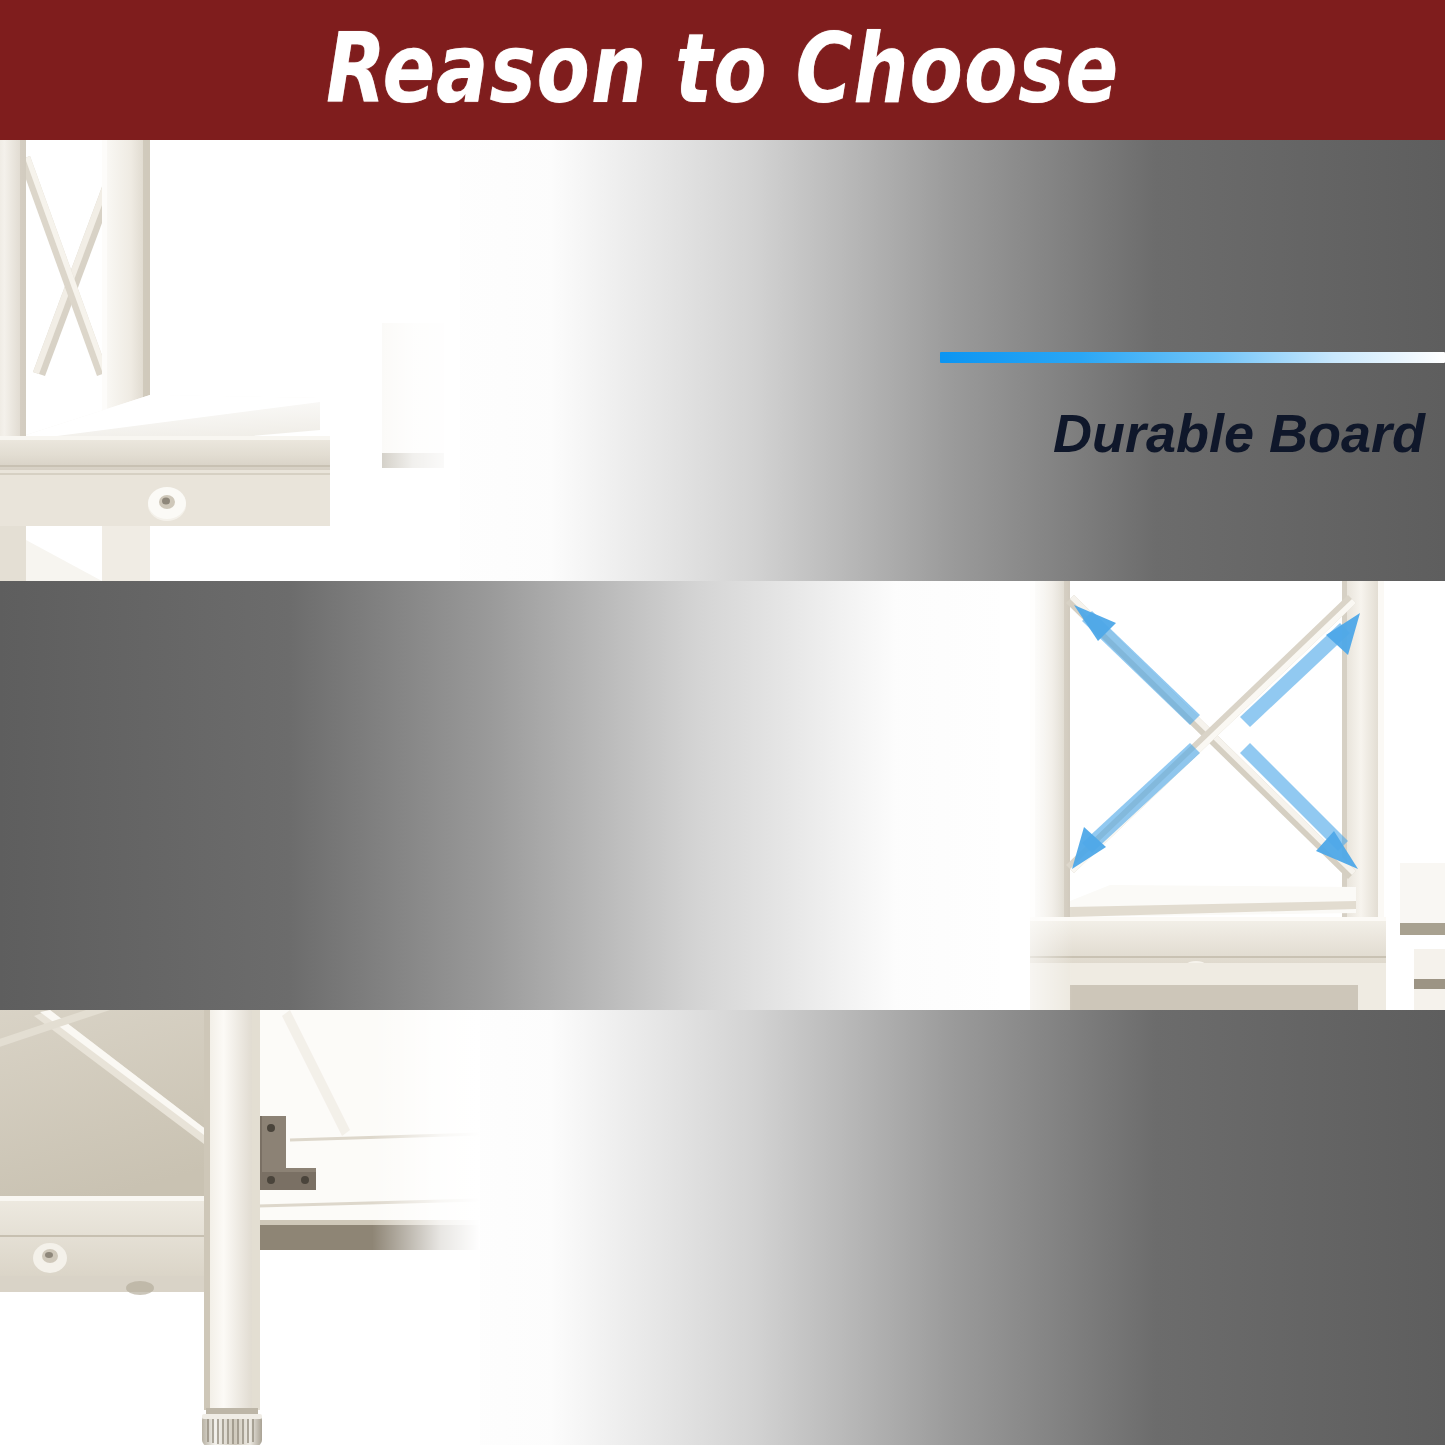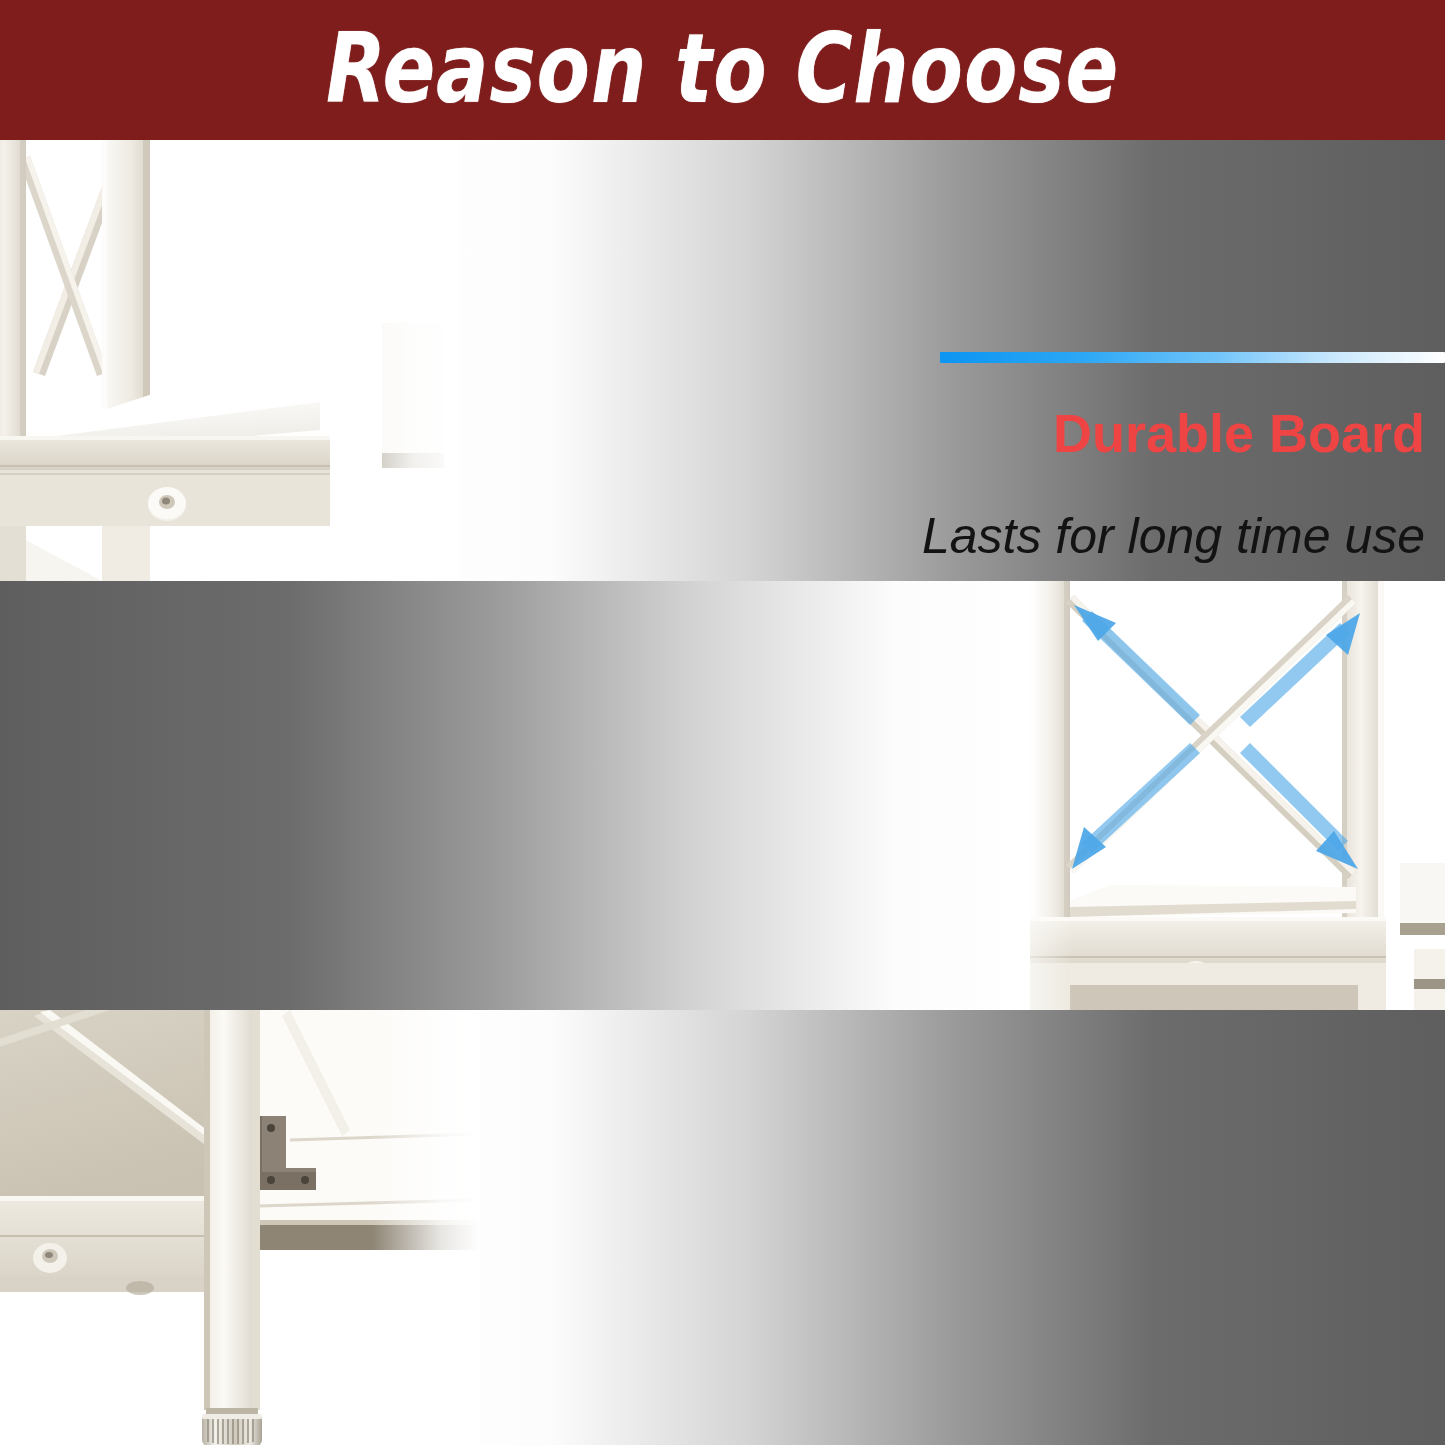--- a/index.html
+++ b/index.html
@@ -105,21 +105,22 @@
 
   
   .feature-text {
     position: absolute;
     z-index: 6;
   }
   .feature-heading {
     font-family: "Liberation Sans", sans-serif;
     font-size: 54px;
     font-weight: bold;
-    color: #ef4444;
+    font-style: italic;
+    color: #0f172a;
     white-space: nowrap;
     line-height: 62px;
   }
   .feature-sub {
     font-family: "Liberation Sans", sans-serif;
     font-size: 50px;
     font-weight: 300;
     font-style: italic;
     color: #131313;
     white-space: nowrap;
@@ -230,21 +231,20 @@
         <rect x="0" y="0" width="470" height="441" fill="url(#p1fade)"></rect>
       </svg>
     </div>
 
     <div class="scrim scrim-right"></div>
 
     <div class="accent-bar accent-ltr" id="accent-1"></div>
 
     <div class="feature-text" id="text-1">
       <div class="feature-heading">Durable Board</div>
-      <div class="feature-sub">Lasts for long time use</div>
     </div>
 
   </div>
 
   <div class="panel panel-2">
 
     <div class="photo" id="photo-2">
       <svg viewBox="0 0 455 429" preserveAspectRatio="xMinYMin slice">
         <defs>
           <linearGradient id="p2legL" x1="0" y1="0" x2="1" y2="0">

